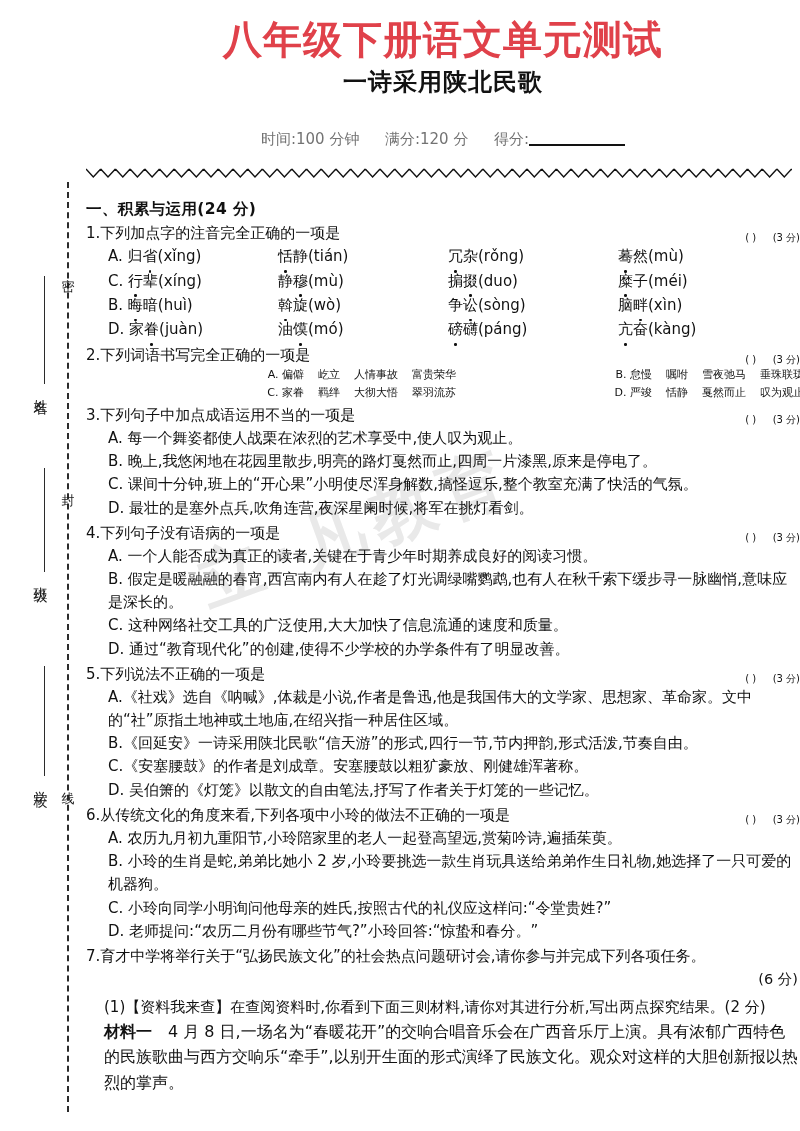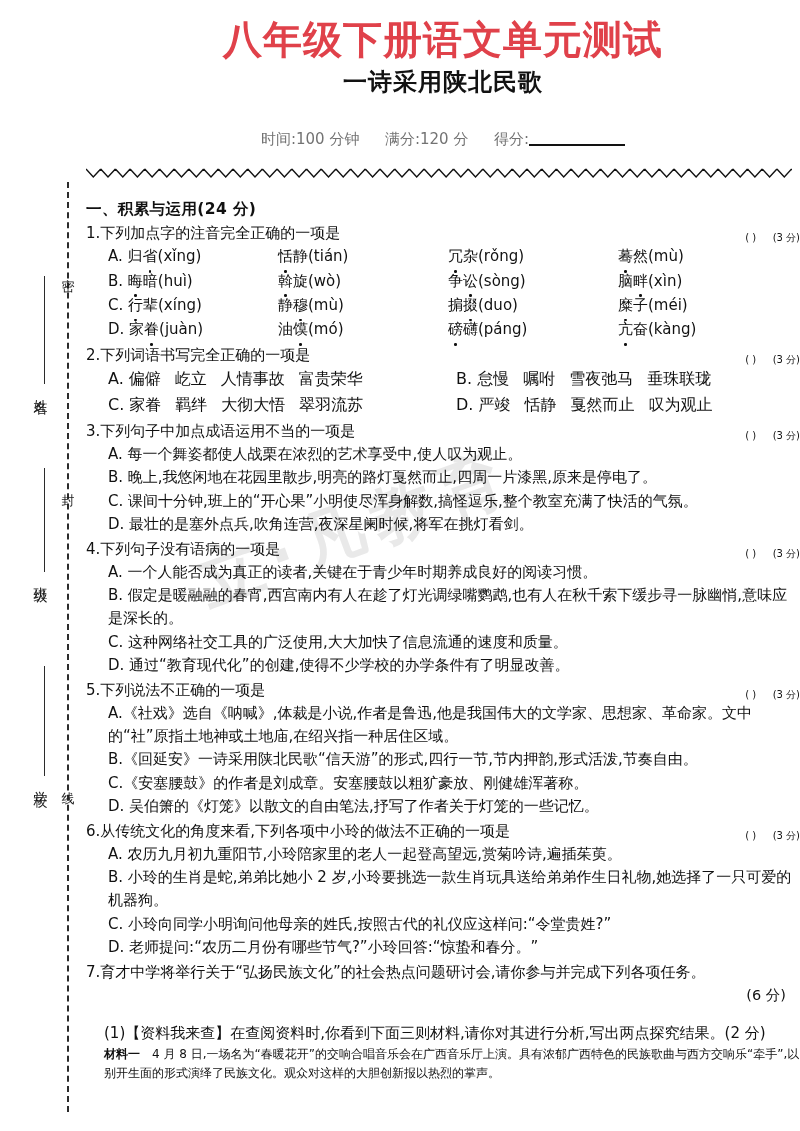--- a/index.html
+++ b/index.html
@@ -189,22 +189,23 @@
     padding-left: 22px;
     display: grid;
     grid-template-columns: 170px 170px 170px 170px;
     font-size: 15px;
     line-height: 1.62;
   }
   .grid2 {
     padding-left: 22px;
     display: grid;
     grid-template-columns: 348px 348px;
-    font-size: 16px;
+    font-size: 11px;
     line-height: 1.62;
+    text-align: right;
   }
   .words { display: inline-block; }
   .words span { margin-right: 14px; }
   .words span:last-child { margin-right: 0; }
 
   
   .dot {
     position: relative;
     display: inline-block;
   }
@@ -216,30 +217,30 @@
     width: 2.6px;
     height: 2.6px;
     margin-left: -1.3px;
     border-radius: 50%;
     background: #111;
   }
 
   .q7-marks {
     text-align: right;
     font-size: 14.5px;
-    padding-right: 14px;
+    padding-right: 2px;
   }
   .sub-q {
     padding-left: 18px;
     font-size: 15px;
     line-height: 1.55;
   }
   .material {
     padding-left: 18px;
-    font-size: 12px;
+    font-size: 16px;
     line-height: 1.58;
     font-weight: bold;
   }
   .material .body { font-weight: normal; }
   b.mat-label { font-weight: bold; }
 </style>
 </head>
 <body>
 
 <div id="page">
@@ -289,30 +290,30 @@
     <div id="questions">
         <div class="q">
           <div class="q-stem">1.下列加点字的注音完全正确的一项是<span class="q-mark"><span class="paren">(      )</span><span>(3 分)</span></span></div>
           <div class="grid4">
             <div><span>A. </span><span>归</span><span class="dot">省</span><span>(xǐng)</span></div>
             <div><span class="dot">恬</span><span>静(tián)</span></div>
             <div><span class="dot">冗</span><span>杂(rǒng)</span></div>
             <div><span class="dot">蓦</span><span>然(mù)</span></div>
           </div>
           <div class="grid4">
+            <div><span>C. </span><span class="dot">行</span><span>辈(xíng)</span></div>
+            <div><span>静</span><span class="dot">穆</span><span>(mù)</span></div>
+            <div><span>掮</span><span class="dot">掇</span><span>(duo)</span></div>
+            <div><span class="dot">糜</span><span>子(méi)</span></div>
+          </div>
+          <div class="grid4">
             <div><span>B. </span><span class="dot">晦</span><span>暗(huì)</span></div>
             <div><span class="dot">斡</span><span>旋(wò)</span></div>
             <div><span>争</span><span class="dot">讼</span><span>(sòng)</span></div>
             <div><span>脑</span><span class="dot">畔</span><span>(xìn)</span></div>
-          </div>
-          <div class="grid4">
-            <div><span>C. </span><span class="dot">行</span><span>辈(xíng)</span></div>
-            <div><span>静</span><span class="dot">穆</span><span>(mù)</span></div>
-            <div><span>掮</span><span class="dot">掇</span><span>(duo)</span></div>
-            <div><span class="dot">糜</span><span>子(méi)</span></div>
           </div>
           <div class="grid4">
             <div><span>D. </span><span>家</span><span class="dot">眷</span><span>(juàn)</span></div>
             <div><span>油</span><span class="dot">馍</span><span>(mó)</span></div>
             <div><span class="dot">磅</span><span>礴(páng)</span></div>
             <div><span class="dot">亢</span><span>奋(kàng)</span></div>
           </div>
         </div>
         <div class="q">
           <div class="q-stem">2.下列词语书写完全正确的一项是<span class="q-mark"><span class="paren">(      )</span><span>(3 分)</span></span></div>
@@ -349,19 +350,19 @@
         <div class="q">
           <div class="q-stem">6.从传统文化的角度来看,下列各项中小玲的做法不正确的一项是<span class="q-mark"><span class="paren">(      )</span><span>(3 分)</span></span></div>
           <div class="opt-wrap">A. 农历九月初九重阳节,小玲陪家里的老人一起登高望远,赏菊吟诗,遍插茱萸。</div>
           <div class="opt-wrap">B. 小玲的生肖是蛇,弟弟比她小 2 岁,小玲要挑选一款生肖玩具送给弟弟作生日礼物,她选择了一只可爱的机器狗。</div>
           <div class="opt-wrap">C. 小玲向同学小明询问他母亲的姓氏,按照古代的礼仪应这样问:“令堂贵姓?”</div>
           <div class="opt-wrap">D. 老师提问:“农历二月份有哪些节气?”小玲回答:“惊蛰和春分。”</div>
         </div>
         <div class="q">
           <div class="opt-cont" style="padding-left: 0px;">7.育才中学将举行关于“弘扬民族文化”的社会热点问题研讨会,请你参与并完成下列各项任务。</div>
           <div class="q7-marks">(6 分)</div>
-          <div class="sub-q" style="margin-top: 16px;">(1)【资料我来查】在查阅资料时,你看到下面三则材料,请你对其进行分析,写出两点探究结果。(2 分)</div>
+          <div class="sub-q" style="margin-top: 6px;">(1)【资料我来查】在查阅资料时,你看到下面三则材料,请你对其进行分析,写出两点探究结果。(2 分)</div>
           <div class="material"><b class="mat-label">材料一　</b><span class="body">4 月 8 日,一场名为“春暖花开”的交响合唱音乐会在广西音乐厅上演。具有浓郁广西特色的民族歌曲与西方交响乐“牵手”,以别开生面的形式演绎了民族文化。观众对这样的大胆创新报以热烈的掌声。</span></div>
         </div>
       </div>
 
   </div>
 </div>
 
 </body></html>

